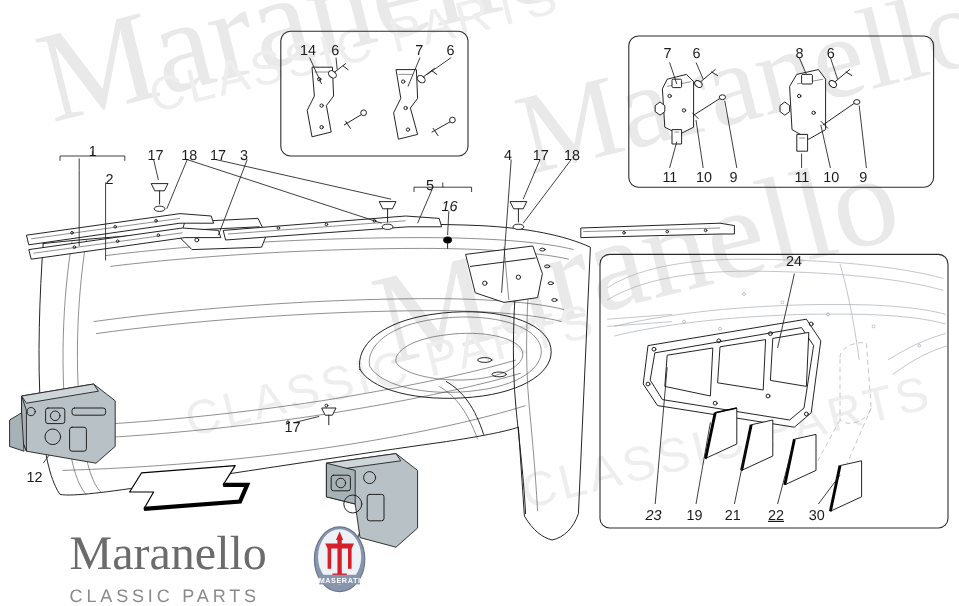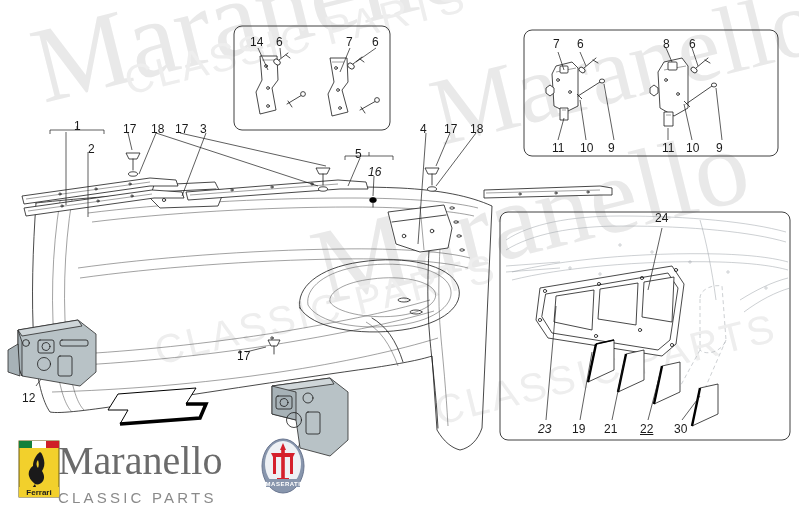--- a/index.html
+++ b/index.html
@@ -448,34 +448,20 @@
       <div class="num" style="left: 686px; top: 142px;">10</div>
       <div class="num" style="left: 716px; top: 142px;">9</div>
       <div class="num" style="left: 655px; top: 212px; text-align: right;">24</div>
       <div class="num" style="left: 538px; top: 423px; font-style: italic;">23</div>
       <div class="num" style="left: 572px; top: 423px; text-align: right;">19</div>
       <div class="num" style="left: 604px; top: 423px;">21</div>
       <div class="num" style="left: 640px; top: 423px; text-decoration: underline;">22</div>
       <div class="num" style="left: 674px; top: 423px;">30</div>
     </div>
 
-  <div class="brand" style="left:18px;top:440px;">
-    <svg width="42" height="58" viewBox="0 0 42 58">
-      <rect x="1" y="1" width="40" height="56" fill="#f2d02c" stroke="#6a5a10" stroke-width="1"></rect>
-      <rect x="1" y="1" width="40" height="7" fill="#12803a"></rect>
-      <rect x="14" y="1" width="14" height="7" fill="#ffffff"></rect>
-      <rect x="28" y="1" width="13" height="7" fill="#cf2027"></rect>
-      <path fill="#1a1a1a" d="M22 12 C18 15 15 20 15 26 C12 28 10 32 11 36 C12 40 15 42 17 44
-                               L14 48 L18 47 L17 44 C20 45 23 44 25 41 C27 38 26 34 24 31
-                               C26 28 27 24 26 20 C25 16 24 13 22 12 Z
-                               M20 20 C21 23 21 26 20 28 C18 26 18 22 20 20 Z"></path>
-      <rect x="1" y="47" width="40" height="10" fill="#f2d02c"></rect>
-      <text x="21" y="55" font-family="Liberation Sans, sans-serif" font-size="8" font-weight="bold" fill="#1a1a1a" text-anchor="middle">Ferrari</text>
-    </svg>
-  </div>
 
   <div class="brand" style="left:58px;top:441px;">
     <div class="brand-name">Maranello</div>
     <div class="brand-sub" style="margin-top:9px;">CLASSIC PARTS</div>
   </div>
 
   <div class="brand" style="left:259px;top:437px;">
     <svg width="48" height="58" viewBox="0 0 48 58">
       <ellipse cx="24" cy="29" rx="21" ry="27" fill="#8896ad" stroke="#6a7690" stroke-width="1"></ellipse>
       <ellipse cx="24" cy="27" rx="18" ry="23" fill="#eef1f5"></ellipse>

